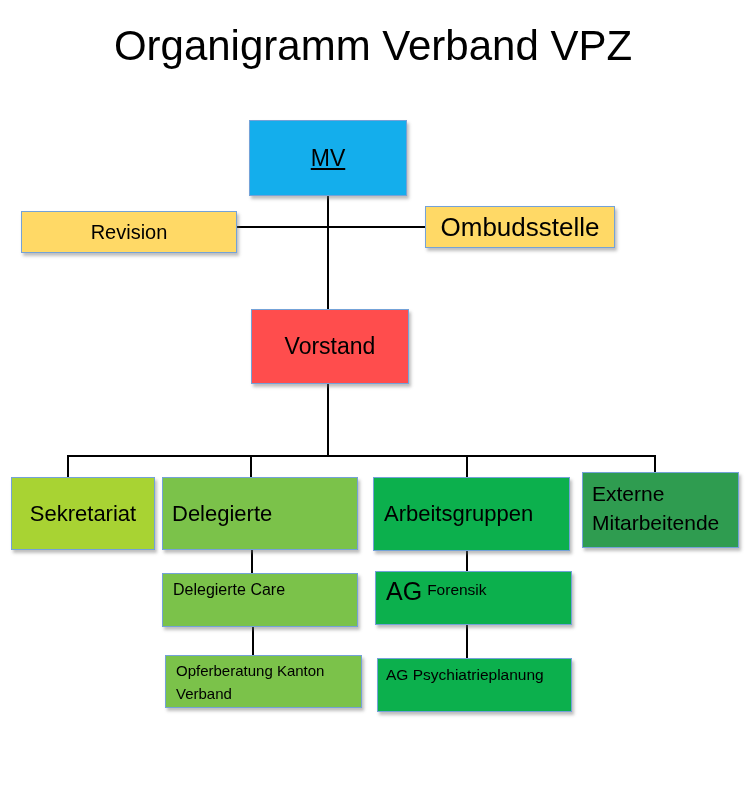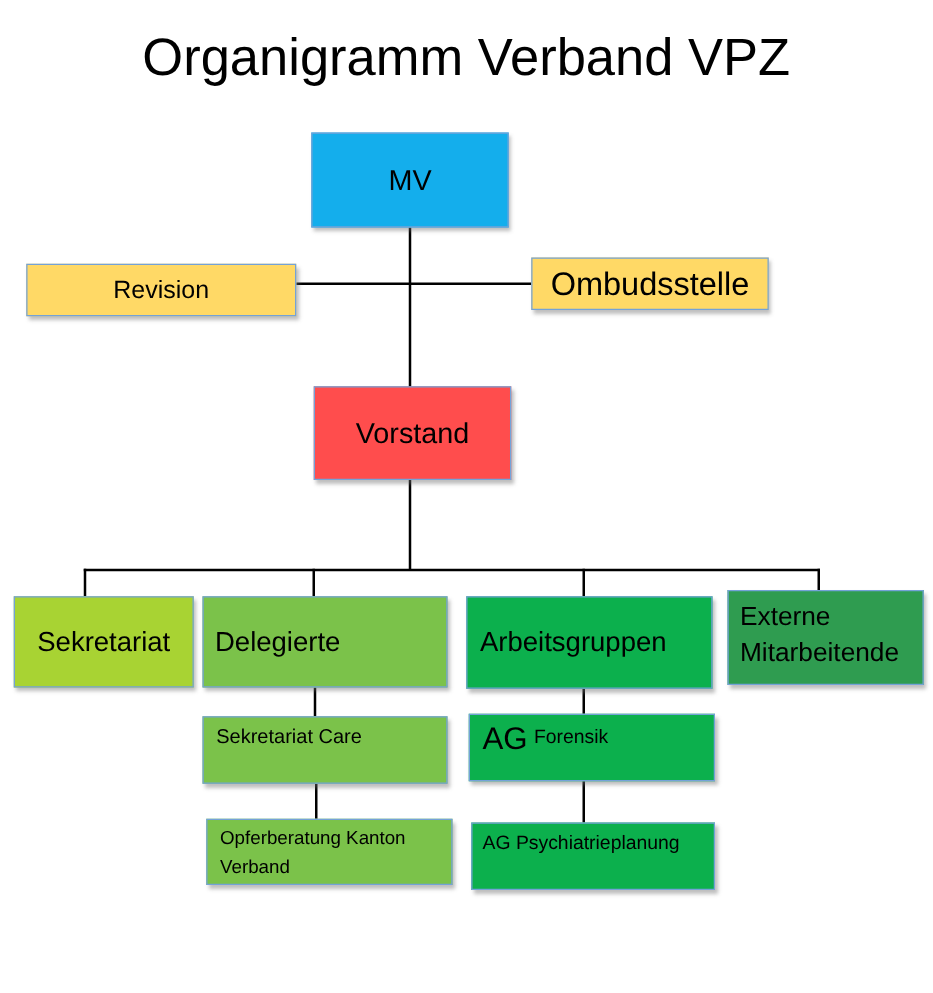--- a/index.html
+++ b/index.html
@@ -31,21 +31,21 @@
     display: flex;
   }
   .node .lbl { width: 100%; }
   
   .c { align-items: center; justify-content: center; text-align: center; }
   
   .lm { align-items: center; justify-content: flex-start; text-align: left; }
   
   .lt { align-items: flex-start; justify-content: flex-start; text-align: left; }
 
-  .n-mv            { left: 249px; top: 106px; width: 158px; height: 76px; font-size: 23px; }
+  .n-mv            { left: 249px; top: 120px; width: 158px; height: 76px; font-size: 23px; text-decoration: underline; }
   .n-revision      { left: 21px;  top: 211px; width: 216px; height: 42px; font-size: 20px; }
   .n-ombudsstelle  { left: 425px; top: 206px; width: 190px; height: 42px; font-size: 26px; }
   .n-vorstand      { left: 251px; top: 309px; width: 158px; height: 75px; font-size: 23px; }
   .n-sekretariat   { left: 11px;  top: 477px; width: 144px; height: 73px; font-size: 22px; }
   .n-delegierte    { left: 162px; top: 477px; width: 196px; height: 73px; font-size: 22px; padding-left: 9px; }
   .n-arbeitsgruppen{ left: 373px; top: 477px; width: 197px; height: 74px; font-size: 22px; padding-left: 10px; }
   .n-externe       { left: 582px; top: 472px; width: 157px; height: 76px; font-size: 21px; padding: 7px 8px 0 9px; line-height: 1.38; }
   .n-palliative    { left: 162px; top: 573px; width: 196px; height: 54px; font-size: 16px; padding: 7px 8px 0 10px; }
   .n-opferberatung { left: 165px; top: 655px; width: 197px; height: 53px; font-size: 15px; padding: 4px 8px 0 10px; line-height: 1.5; }
   .n-agforensik    { left: 375px; top: 571px; width: 197px; height: 54px; font-size: 15.5px; padding: 6px 8px 0 10px; }
@@ -104,21 +104,21 @@
 
   <div class="node lm n-arbeitsgruppen" style="background-color: rgb(12, 176, 77);">
     <span class="lbl">Arbeitsgruppen</span>
   </div>
 
   <div class="node lt n-externe" style="background-color: rgb(47, 156, 80);">
     <span class="lbl">Externe Mitarbeitende</span>
   </div>
 
   <div class="node lt n-palliative" style="background-color: rgb(123, 194, 74);">
-    <span class="lbl">Sekretariat Care</span>
+    <span class="lbl">Delegierte Care</span>
   </div>
 
   <div class="node lt n-opferberatung" style="background-color: rgb(123, 194, 74);">
     <span class="lbl">Opferberatung Kanton Verband</span>
   </div>
 
   <div class="node lt n-agforensik" style="background-color: rgb(12, 176, 77);">
     <span class="ag-prefix">AG</span>
     <span class="ag-rest">Forensik</span>
   </div>

